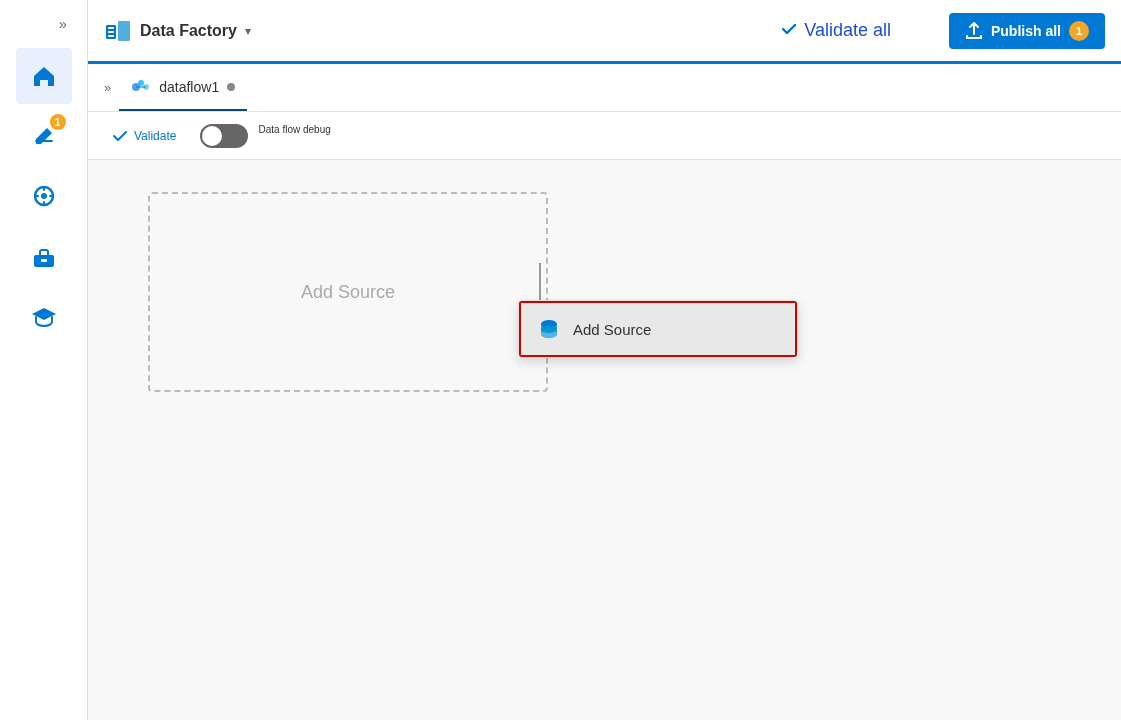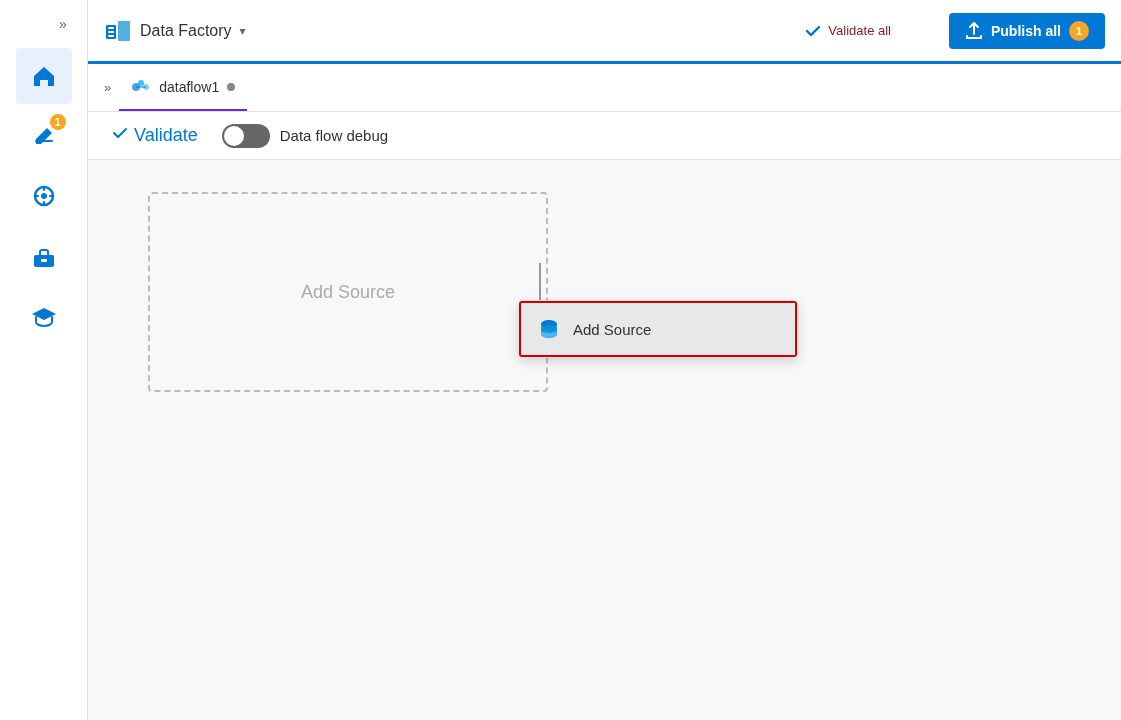--- a/index.html
+++ b/index.html
@@ -99,38 +99,38 @@
     }
 
     .topbar-logo {
       display: flex;
       align-items: center;
       gap: 8px;
     }
 
     .topbar-title {
       font-size: 16px;
-      font-weight: 400;
+      font-weight: 700;
       color: #323232;
     }
 
     .topbar-chevron {
       color: #666;
       font-size: 12px;
       cursor: pointer;
     }
 
     .topbar-spacer { flex: 1; }
 
     .validate-all-btn {
       display: flex;
-      align-items: center;
+      align-items: flex-start;
       gap: 6px;
-      color: #7f1d1d;
-      font-size: 13px;
+      color: #1d4ed8;
+      font-size: 18px;
       cursor: pointer;
       padding: 6px 10px;
       border-radius: 4px;
     }
 
     .publish-all-btn {
       display: flex;
       align-items: center;
       gap: 8px;
       background: #0078d4;
@@ -180,21 +180,21 @@
       gap: 8px;
       padding: 0 12px;
       height: 100%;
       border-bottom: 2px solid transparent;
       cursor: pointer;
       font-size: 14px;
       color: #323232;
     }
 
     .tab-item.active {
-      border-bottom: 2px solid #6d28d9;
+      border-bottom: 2px solid #0c4a6e;
     }
 
     .tab-dot {
       width: 8px;
       height: 8px;
       border-radius: 50%;
       background: #888;
     }
 
     
@@ -203,34 +203,33 @@
       border-bottom: 1px solid #e0e0e0;
       display: flex;
       align-items: center;
       padding: 0 16px;
       height: 48px;
       gap: 16px;
     }
 
     .toolbar-btn {
       display: flex;
-      align-items: flex-start;
+      align-items: center;
       gap: 6px;
-      font-size: 18px;
+      font-size: 12px;
       color: #0078d4;
       cursor: pointer;
       padding: 4px 8px;
       border-radius: 4px;
     }
 
     .toggle-switch {
       display: flex;
-      align-items: center;
       gap: 10px;
-      font-size: 15px;
+      font-size: 10px;
       color: #323232;
     }
 
     .toggle {
       width: 48px;
       height: 24px;
       background: #666;
       border-radius: 12px;
       position: relative;
       cursor: pointer;

